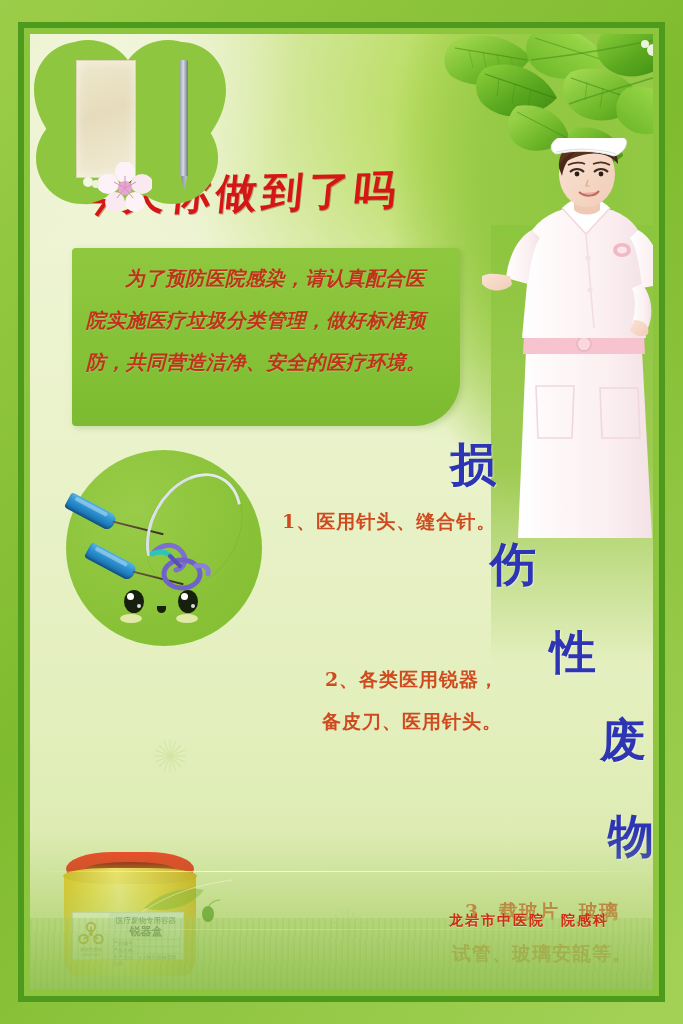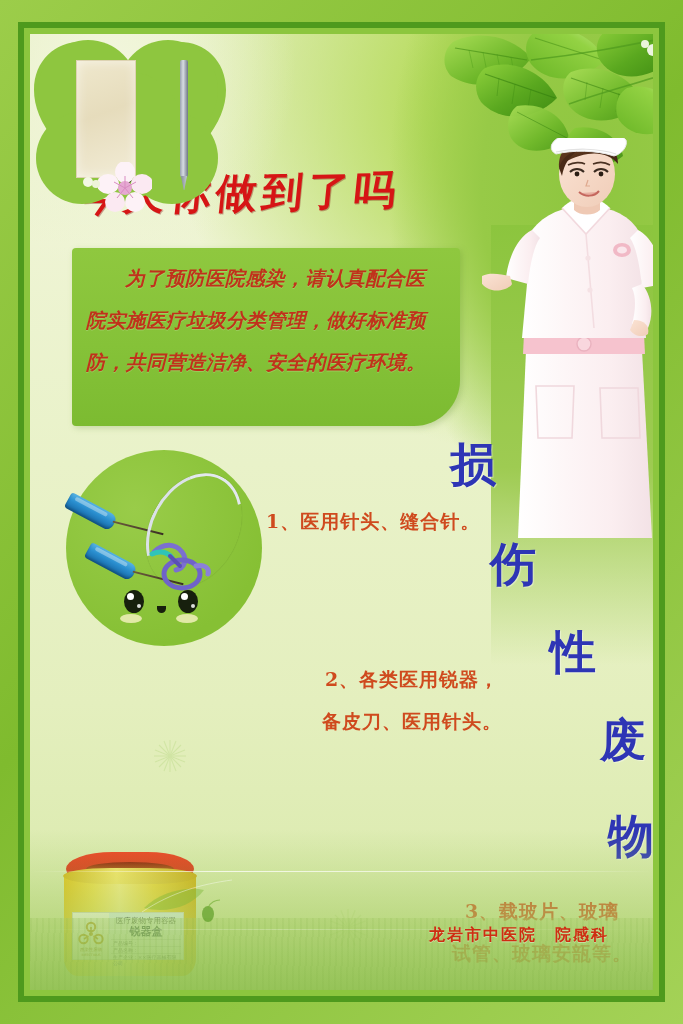--- a/index.html
+++ b/index.html
@@ -129,21 +129,21 @@
   .bc4{ left:570px; top:676px; }
   .bc5{ left:578px; top:772px; }
 
   
   .item{
     position:absolute;
     font-family:"DejaVu Serif","Liberation Serif",serif;
     color:#cf4a1e; font-weight:700;
     font-size:19px; line-height:42px; letter-spacing:1px;
   }
-  .item1{ left:236px; top:466px;text-align:center; }
+  .item1{ left:252px; top:466px;text-align:center; }
   .item2{ left:222px; top:624px; width:320px; text-align:center; }
   .item3{ left:398px; top:856px; width:228px; text-align:center; }
 
   
   .shape{ position:absolute; background:#8ec63f; }
 
   .circ1{
     left:36px; top:416px; width:196px; height:196px;
     border-radius:50%;
     background:radial-gradient(70% 70% at 35% 30%,#99cc49,#86c034);
@@ -302,23 +302,23 @@
     font-size:11px; color:#15364a; text-align:center; font-weight:700;
     line-height:14px;
   }
   .sharps .label .lrow{
     font-size:5px; color:#5b6670; line-height:6px; border-top:1px solid #c9d6dd;
     padding-left:2px;
   }
 
   
   .footer{
-    position:absolute; right:44px; bottom:44px;
+    position:absolute; right:44px; bottom:60px;
     font-family:"DejaVu Serif","Liberation Serif",serif;
-    font-size:16px; font-weight:700; color:#cf2d12;
+    font-size:14px; font-weight:700; color:#cf2d12;
     letter-spacing:2px;
     text-shadow:0 1px 0 rgba(255,255,255,.35);
     white-space:pre;
   }
 
   
   .nurse{ position:absolute; left:452px; top:104px; width:212px; height:406px; }
 </style>
 </head>
 <body>

